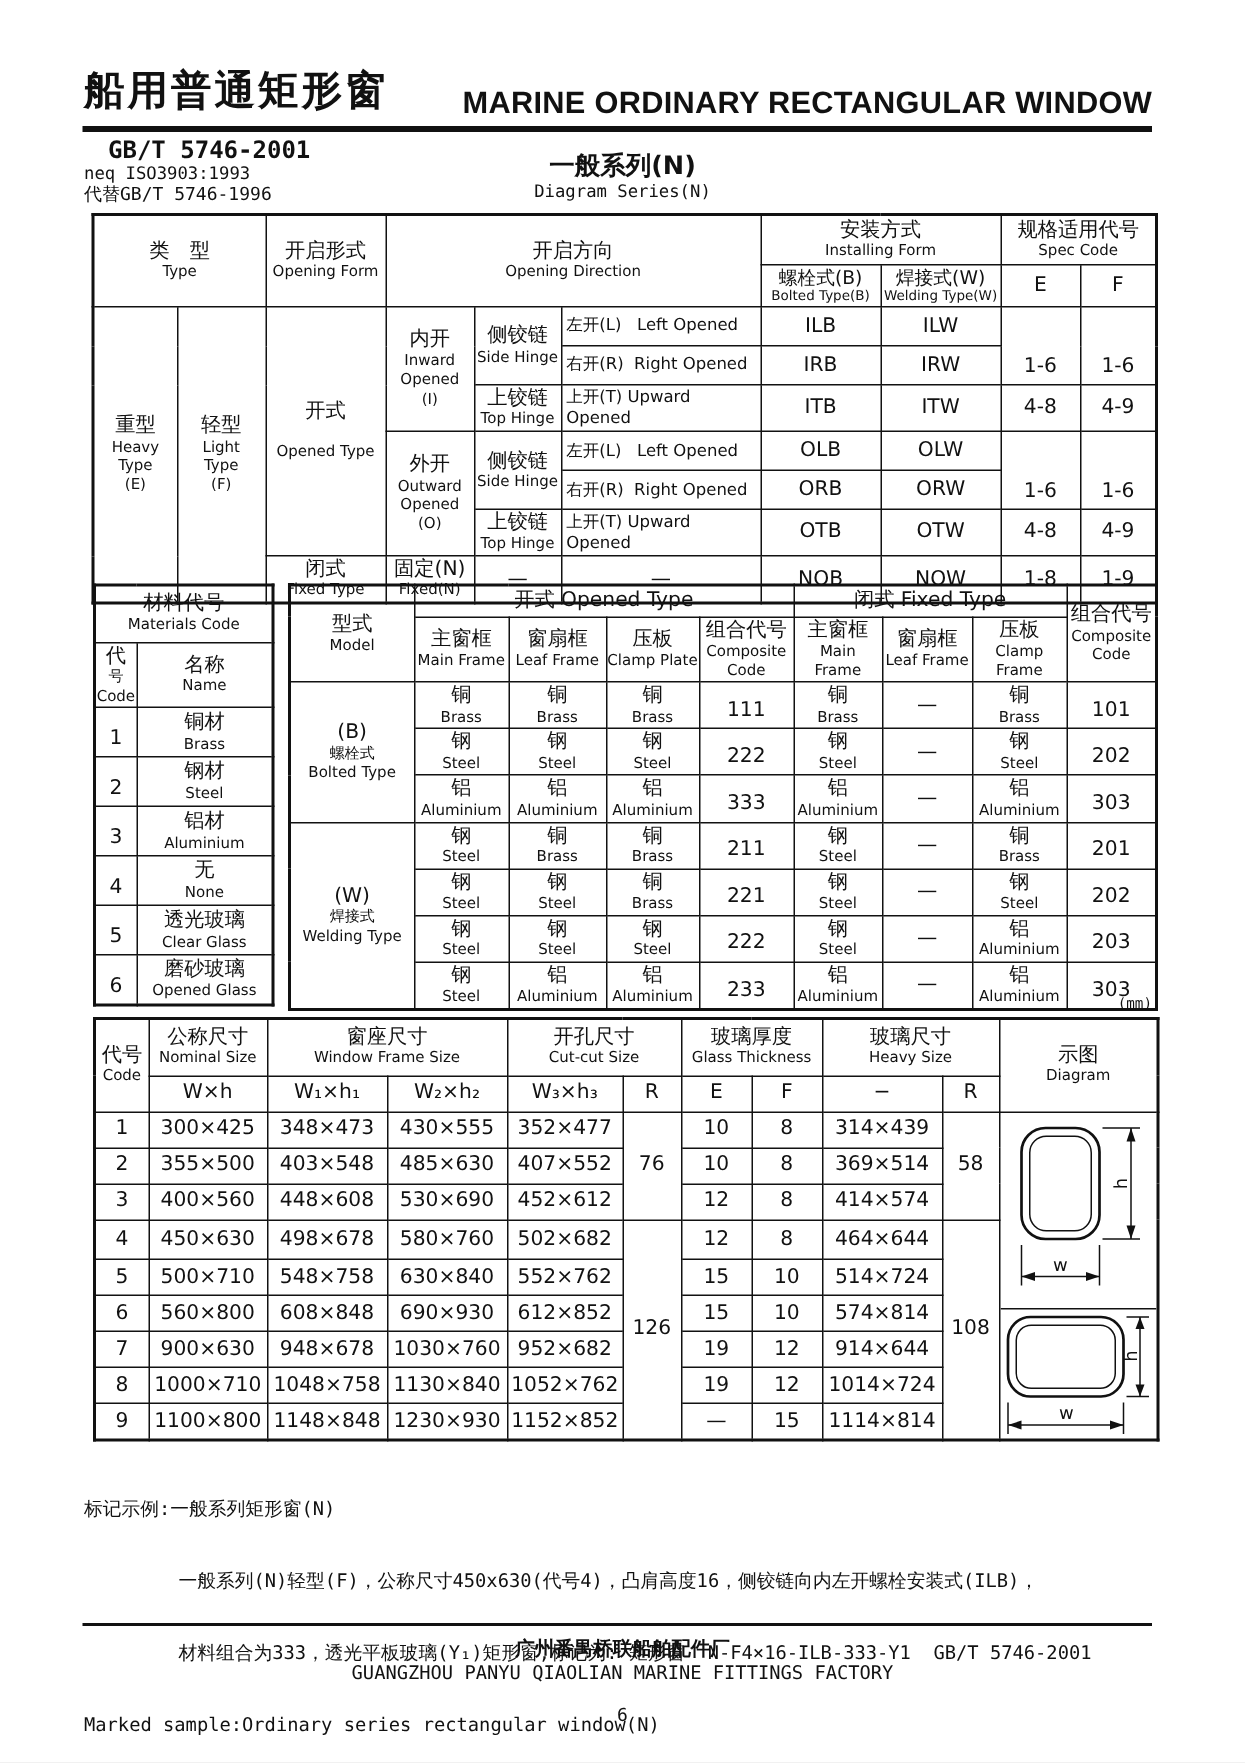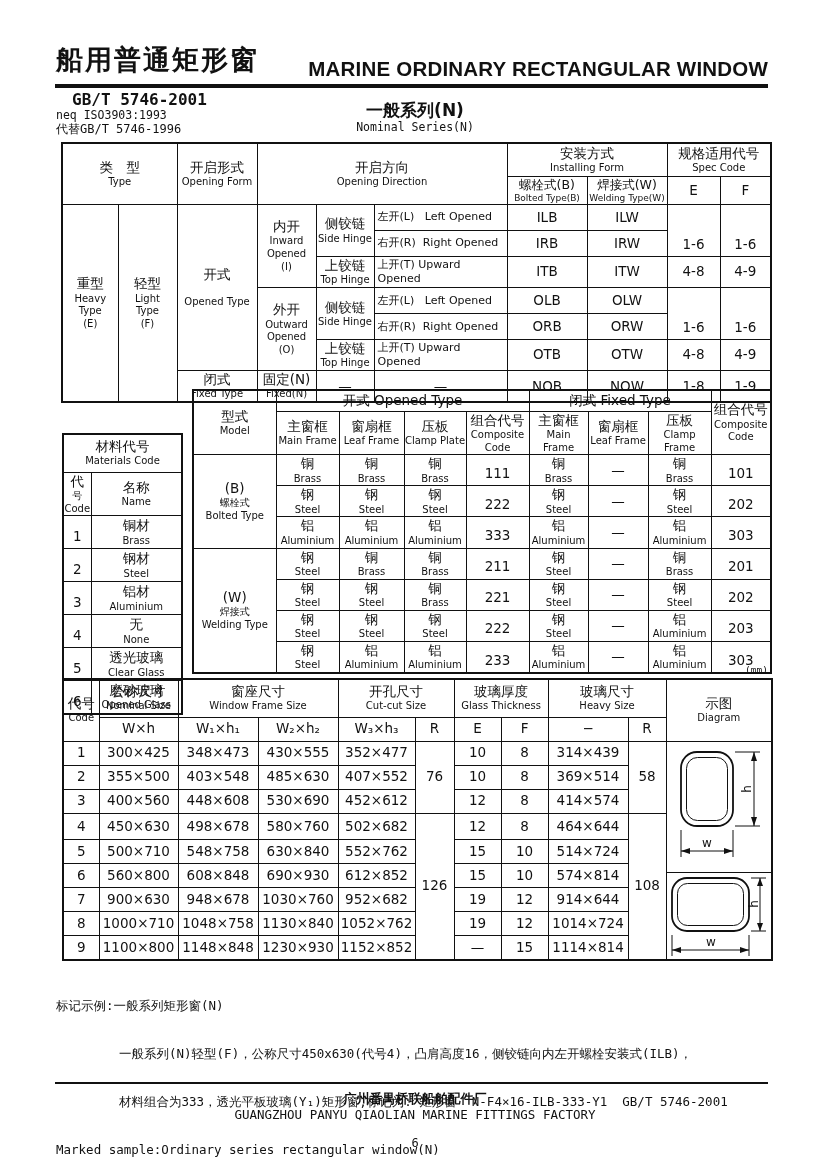--- a/index.html
+++ b/index.html
@@ -64,21 +64,21 @@
 
 <div class="page">
 
   <div class="abs title-zh">船用普通矩形窗</div>
   <div class="abs title-en">MARINE ORDINARY RECTANGULAR WINDOW</div>
   <div class="abs hrule"></div>
   <div class="abs std1">GB/T 5746-2001</div>
   <div class="abs std2">neq ISO3903:1993</div>
   <div class="abs std3">代替GB/T 5746-1996</div>
   <div class="abs series-zh">一般系列(N)</div>
-  <div class="abs series-en">Nominal Series(N)</div>
+  <div class="abs series-en">Diagram Series(N)</div>
 
   <table class="tbl t1" style="left:61px;top:142px;width:709px;">
     <colgroup>
         <col style="width:56px">
         <col style="width:59px">
         <col style="width:80px">
         <col style="width:59px">
         <col style="width:58px">
         <col style="width:133px">
         <col style="width:80px">
@@ -180,21 +180,21 @@
       <td>—</td>
       <td>—</td>
       <td>NOB</td>
       <td>NOW</td>
       <td>1-8</td>
       <td>1-9</td>
     </tr>
   </tbody>
     </table>
 
-  <table class="tbl mt" style="left:62px;top:389px;width:119px;margin-top:44px;">
+  <table class="tbl mt" style="left:62px;top:389px;width:119px;">
     <colgroup>
         <col style="width:28px">
         <col style="width:91px">
       </colgroup>
     <tbody>
         <tr class="hA">
       <td colspan="2" class="ml">材料代号
 Materials Code</td>
     </tr>
     <tr class="hB">

